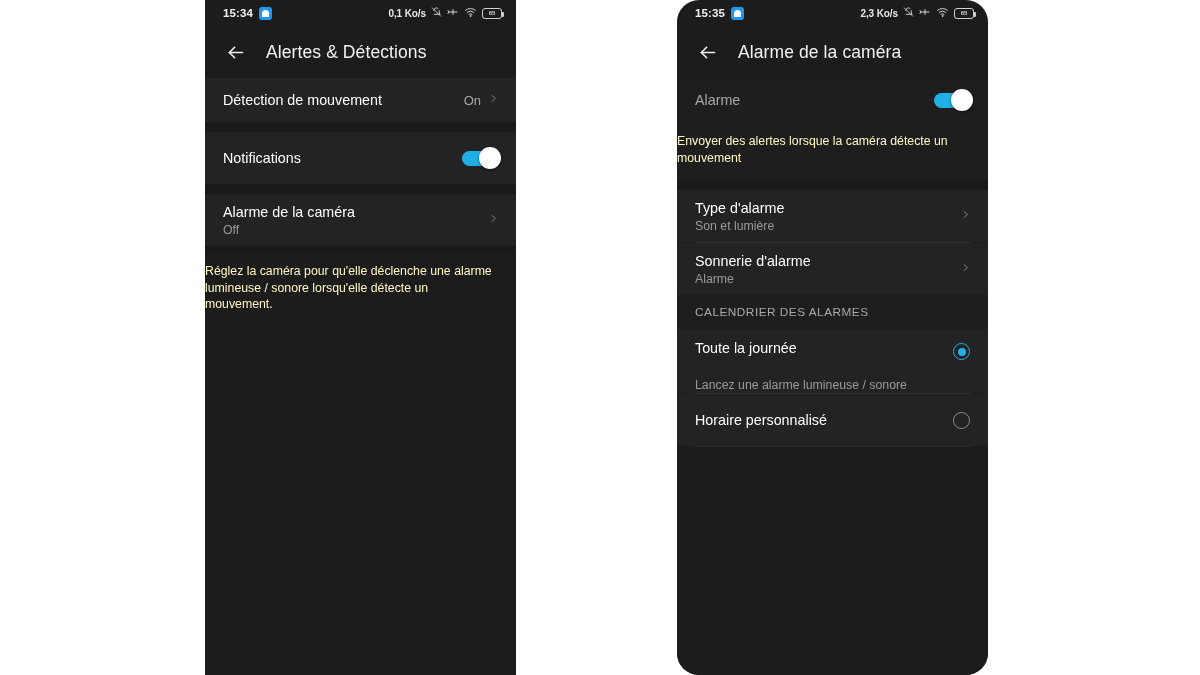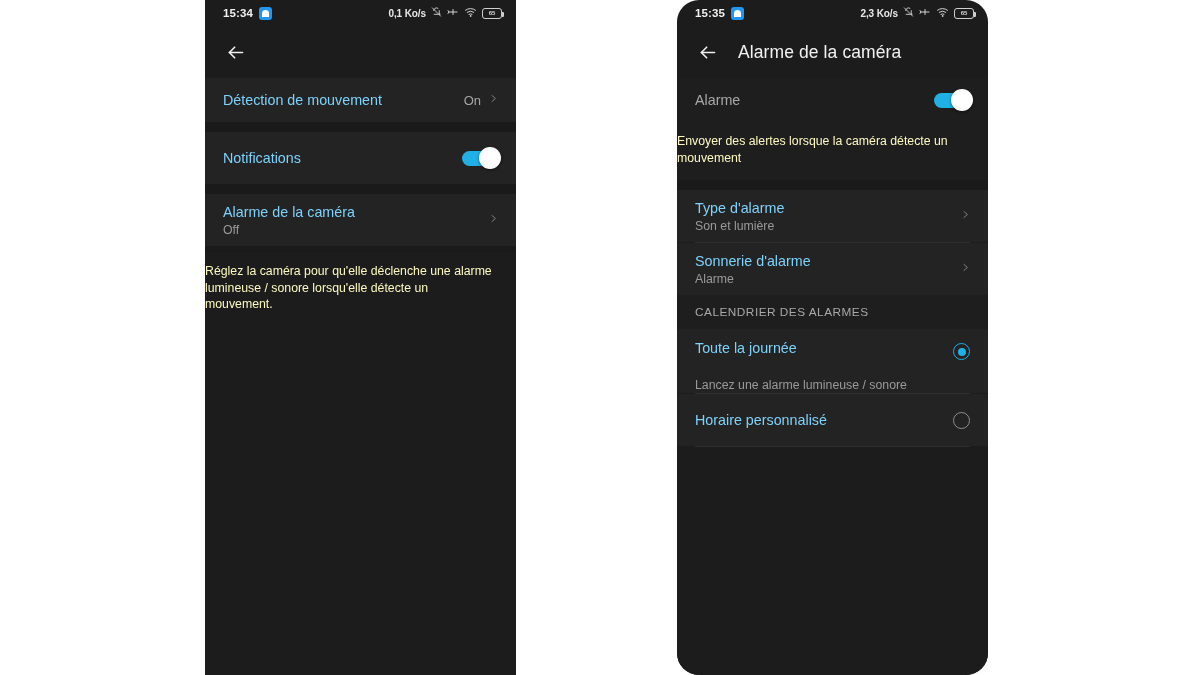--- a/index.html
+++ b/index.html
@@ -142,21 +142,21 @@
     justify-content: space-between;
     padding: 0 18px;
     box-sizing: border-box;
     background: #232323;
   }
   .row-h48 { height: 44px; }
   .row-h56 { height: 52px; }
   .row-text { display: flex; flex-direction: column; gap: 3px; }
   .row-title {
     font-size: 14.3px;
-    color: #7dd3fc;
+    color: #ffffff;
   }
   .row-title.dim { color: #a8a8a8; }
   .row-sub {
     font-size: 12.3px;
     color: #9a9a9a;
   }
   .row-right {
     display: flex;
     align-items: center;
     gap: 8px;
@@ -298,20 +298,21 @@
       </div>
     </div>
 
     <div class="appbar">
       <span class="back-btn">
         <svg width="21" height="21" viewBox="0 0 24 24" fill="none" stroke="#f0f0f0" stroke-width="1.9" stroke-linecap="round" stroke-linejoin="round">
           <line x1="20" y1="12" x2="5" y2="12"></line>
             <polyline points="11,18 5,12 11,6"></polyline>
         </svg>
       </span>
+      <span class="appbar-title">Alertes &amp; Détections</span>
     </div>
 
     <div class="panel-body">
 
       <div class="row row-h48">
         <span class="row-title">Détection de mouvement</span>
         <span class="row-right">
           <span class="row-value">On</span>
           <span class="chev">
             <svg width="9" height="15" viewBox="0 0 24 24" fill="none" stroke="#9b9b9b" stroke-width="2.1" stroke-linecap="round" stroke-linejoin="round">

